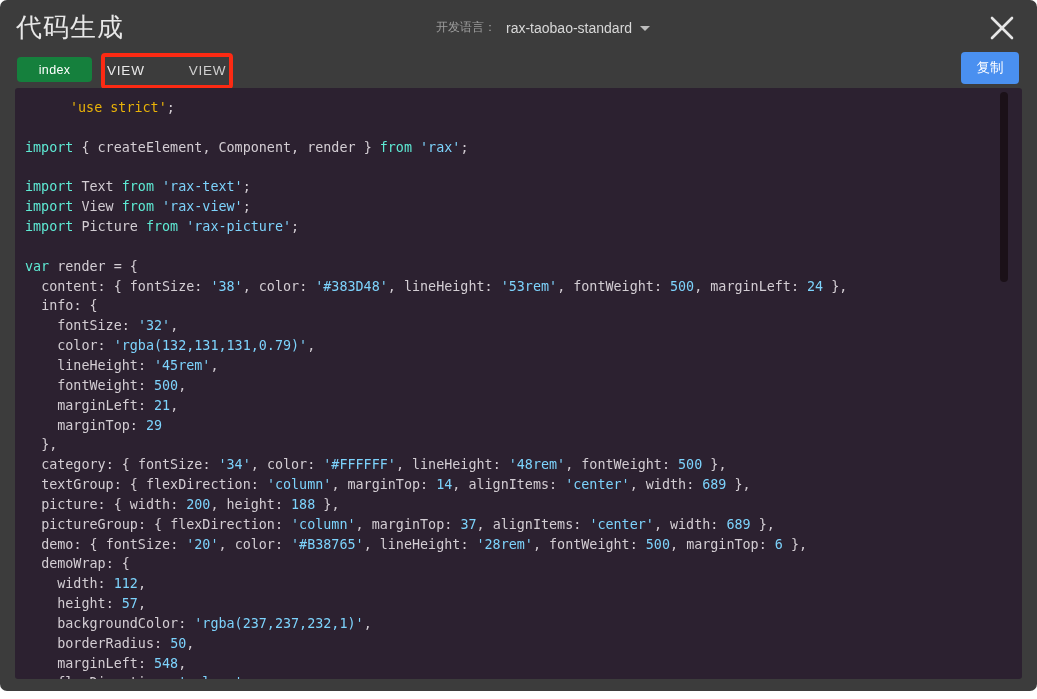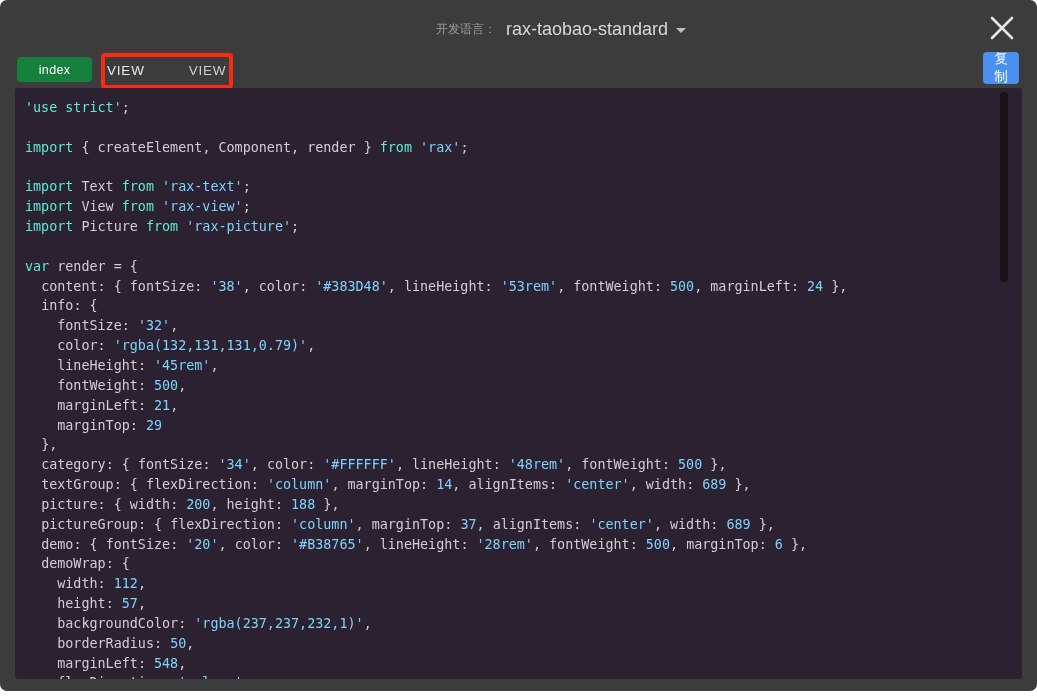--- a/index.html
+++ b/index.html
@@ -53,21 +53,21 @@
     display: flex;
     align-items: center;
     white-space: nowrap;
   }
   .lang-label {
     font-size: 12px;
     color: #9e9e9e;
     margin-right: 10px;
   }
   .lang-value {
-    font-size: 18px;
+    font-size: 14px;
     color: #d8d8d8;
   }
   .lang-caret {
     margin-left: 8px;
     width: 0;
     height: 0;
     border-left: 5px solid transparent;
     border-right: 5px solid transparent;
     border-top: 5px solid #bdbdbd;
     display: inline-block;
@@ -137,21 +137,21 @@
     white-space: nowrap;
   }
   .tab.active { color: #e9e9e9; }
   .tab-view  { margin-left: 0px; }
   .tab-style { margin-left: 44px; }
 
   .copy-btn {
     position: absolute;
     right: 18px;
     top: 0px;
-    width: 36px;
+    width: 58px;
     height: 32px;
     background: #4a90f0;
     border-radius: 4px;
     color: #ffffff;
     font-size: 13.5px;
     display: flex;
     align-items: center;
     justify-content: center;
     cursor: pointer;
     border: none;
@@ -181,21 +181,21 @@
     margin: 0;
     padding: 10px 0 0 10px;
     font-family: "DejaVu Sans Mono", "Liberation Mono", monospace;
     font-size: 13.4px;
     line-height: 19.85px;
     color: #d3cdd3;
     white-space: pre;
     tab-size: 2;
   }
   .tok-str  { color: #7dd3fc; }
-  .tok-strict { color: #5eead4; }
+  .tok-strict { color: #eab308; margin-left: 45px; }
   .tok-kw   { color: #5eead4; }
   .tok-num  { color: #7dd3fc; }
   .tok-plain{ color: #d3cdd3; }
 
   .code-scrollbar-track {
     position: absolute;
     right: 14px;
     top: 4px;
     width: 8px;
     height: 583px;
@@ -211,20 +211,21 @@
     border-radius: 5px;
     cursor: pointer;
   }
 </style>
 </head>
 <body>
 
 <div class="modal">
 
   <div class="header">
+    <div class="title">代码生成</div>
 
     <div class="lang-group">
       <span class="lang-label">开发语言：</span>
       <span class="lang-value">rax-taobao-standard</span>
       <span class="lang-caret"></span>
     </div>
 
     <div class="close-btn">
       <svg width="30" height="30" viewBox="0 0 30 30">
         <line x1="5" y1="5" x2="25" y2="25" stroke="#e6e6e6" stroke-width="2.6" stroke-linecap="round"></line>

